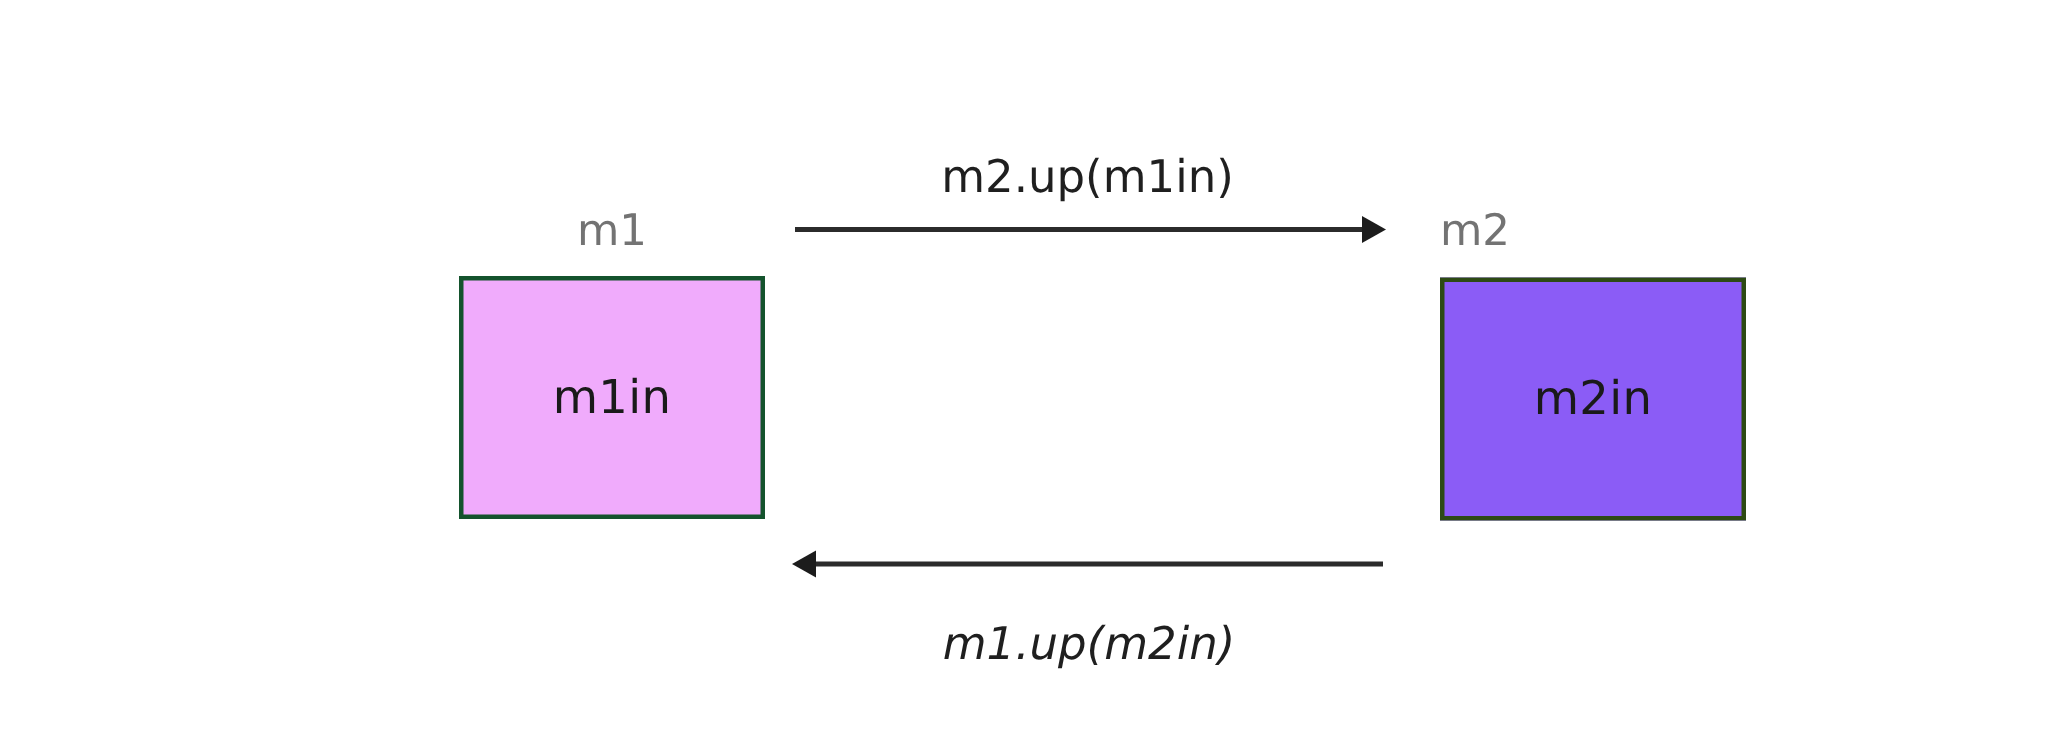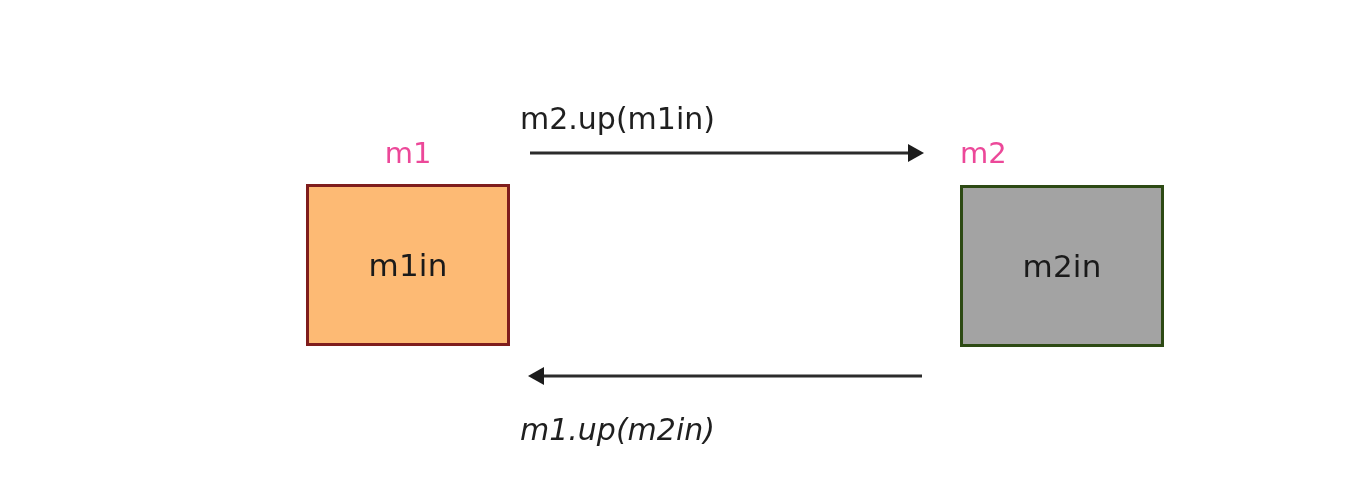--- a/index.html
+++ b/index.html
@@ -29,37 +29,37 @@
     color: #1a1a1a;
     letter-spacing: 0.2px;
     line-height: 1;
   }
 
   #box-m1 {
     left: 306px;
     top: 184px;
     width: 204px;
     height: 162px;
-    background: #fdba74;
-    border: 3px solid #7f1d1d;
+    background: #f0abfc;
+    border: 3px solid #14532d;
   }
   #box-m2 {
     left: 960px;
     top: 185px;
     width: 204px;
     height: 162px;
-    background: #a3a3a3;
+    background: #8b5cf6;
     border: 3px solid #2d4a14;
   }
 
   
   .box-title {
     position: absolute;
     font-size: 29px;
-    color: #ec4899;
+    color: #737373;
     line-height: 1;
     white-space: nowrap;
   }
   #title-m1 {
     left: 306px;
     top: 139px;
     width: 204px;
     text-align: center;
   }
   #title-m2 {
@@ -94,21 +94,21 @@
     fill: #1c1c1c;
   }
 
   
   .arrow-label {
     position: absolute;
     font-size: 30px;
     color: #1f1f1f;
     line-height: 1;
     white-space: nowrap;
-    text-align: left;
+    text-align: center;
   }
   #label-arrow-top {
     left: 520px;
     top: 104px;
     width: 410px;
   }
   #label-arrow-bottom {
     left: 520px;
     top: 415px;
     width: 412px;

